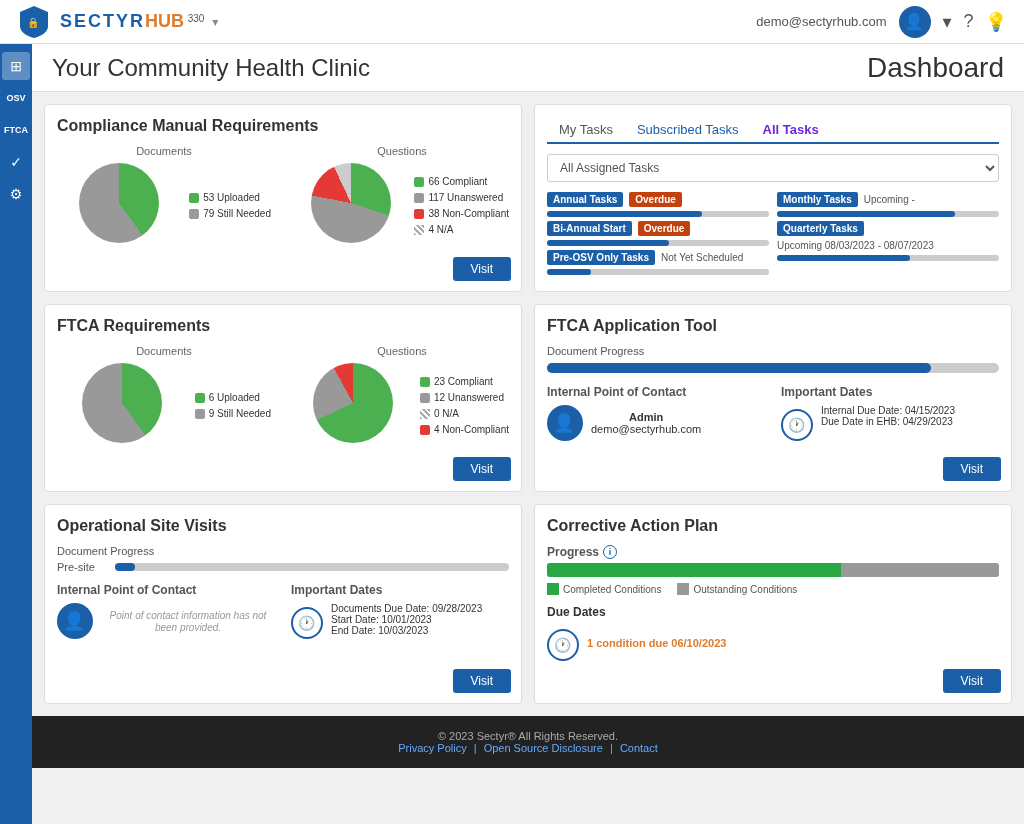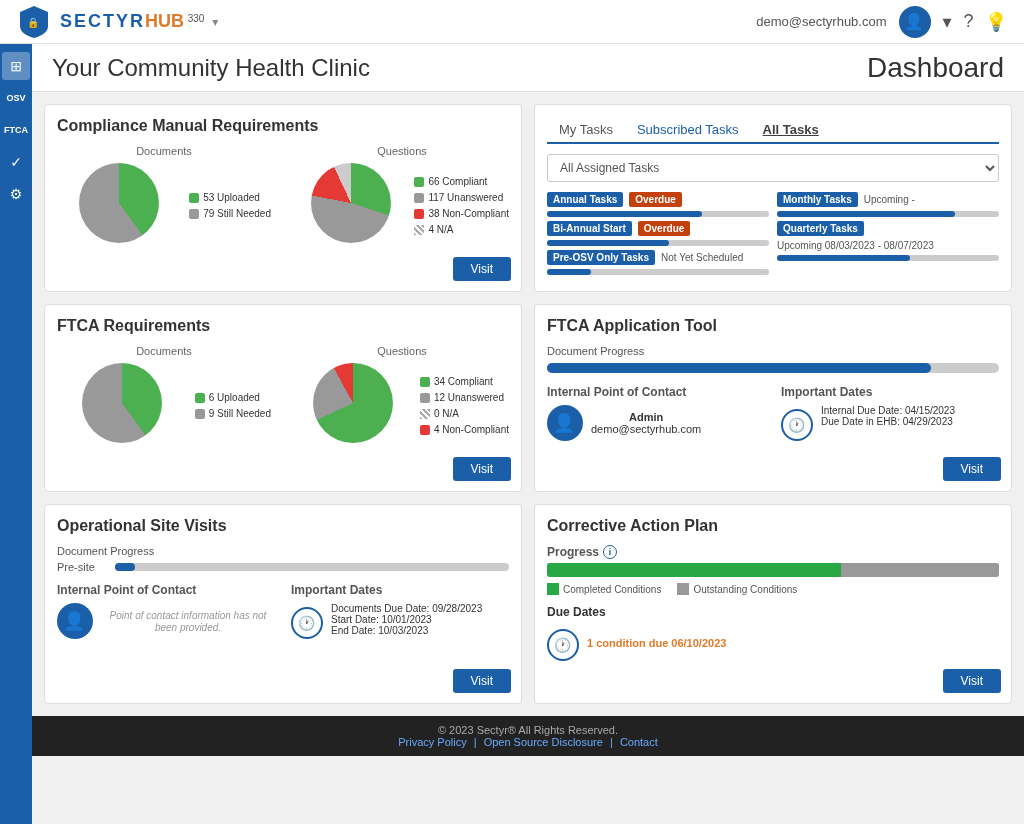--- a/index.html
+++ b/index.html
@@ -110,21 +110,21 @@
       border: none; padding: 5px 18px;
       border-radius: 3px; cursor: pointer; font-size: 12px;
     }
 
     
     .tasks-tabs { display: flex; gap: 0; border-bottom: 2px solid #1a5fa8; margin-bottom: 10px; }
     .tasks-tab {
       padding: 5px 12px; cursor: pointer; font-size: 13px; color: #555;
       border: none; background: none;
     }
-    .tasks-tab.active { color: #404040; font-weight: bold; border-bottom: 2px solid #1a5fa8; margin-bottom: -2px; text-decoration: underline; }
+    .tasks-tab.active { color: #6d28d9; font-weight: bold; border-bottom: 2px solid #1a5fa8; margin-bottom: -2px; }
     .tasks-tab.subscribed { color: #1a5fa8; }
 
     .tasks-dropdown {
       width: 100%; padding: 5px 8px; font-size: 12px;
       border: 1px solid #ccc; border-radius: 3px; margin-bottom: 10px;
       color: #555; background: white;
     }
 
     .tasks-grid { display: grid; grid-template-columns: 1fr 1fr; gap: 8px; }
     .task-item { display: flex; align-items: center; gap: 6px; margin-bottom: 4px; }
@@ -176,21 +176,21 @@
     .due-dates-section { margin-top: 10px; }
     .due-dates-label { font-size: 12px; font-weight: bold; color: #333; margin-bottom: 6px; }
     .due-date-row { display: flex; align-items: center; gap: 8px; }
     .due-date-text { font-size: 11px; color: #e07b2a; font-weight: bold; }
 
     
     .footer {
       background: #222;
       color: #aaa;
       text-align: center;
-      padding: 8px;
+      padding: 14px;
       font-size: 11px;
       margin-left: 32px;
     }
     .footer-links { color: #6af; font-size: 11px; }
     .footer-links a { color: #6af; text-decoration: none; margin: 0 4px; }
 
     
     .info-icon {
       display: inline-flex; align-items: center; justify-content: center;
       width: 14px; height: 14px; border: 1px solid #1a5fa8;
@@ -370,21 +370,21 @@
           </div>
         </div>
       </div>
       <div class="chart-section">
         <div class="chart-label">Questions</div>
         <div style="display:flex;align-items:center;gap:8px;">
           <div class="pie" style="background: conic-gradient(#4caf50 0% 68%, #999 68% 92%, #ccc 92% 92%, #e53935 92% 100%); width:80px;height:80px;"></div>
           <div class="legend">
             <div class="legend-item">
                 <div class="legend-dot" style="background:#4caf50;"></div>
-                <span>34 Compliant</span>
+                <span>23 Compliant</span>
               </div>
             <div class="legend-item">
                 <div class="legend-dot" style="background:#999;"></div>
                 <span>12 Unanswered</span>
               </div>
             <div class="legend-item">
                 <div class="legend-striped"></div>
                 <span>0 N/A</span>
               </div>
             <div class="legend-item">

